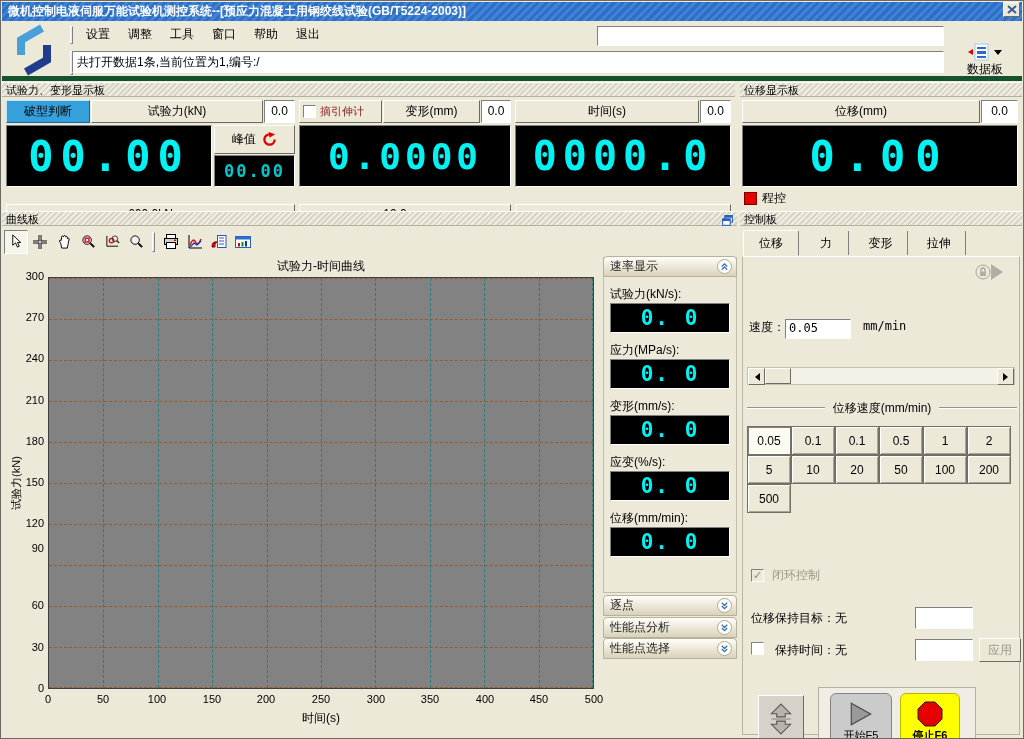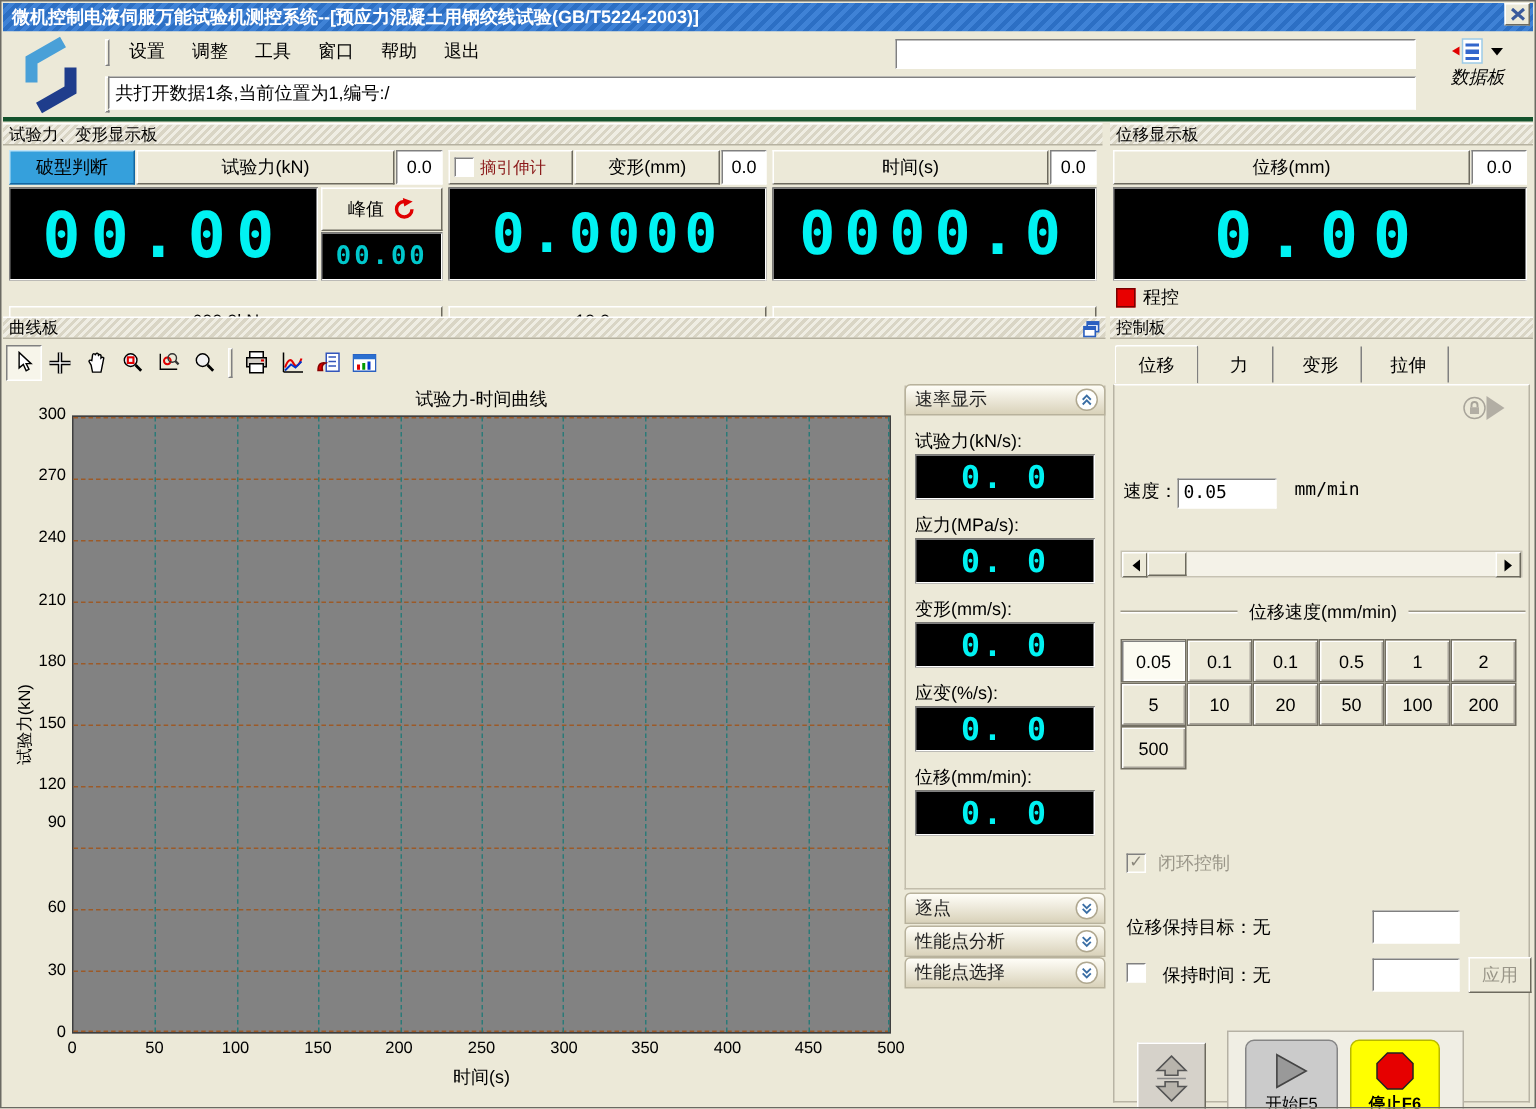--- a/index.html
+++ b/index.html
@@ -13,21 +13,21 @@
   .raised { background:#ece9d8; border:1px solid; border-color:#fff #6d6a5e #6d6a5e #fff; }
   .hatch  { background:repeating-linear-gradient(135deg,#efede3 0 2px,#d9d5c5 2px 4px); }
 
   
   .titlebar { left:2px; top:2px; right:2px; height:19px;
     background:repeating-linear-gradient(135deg,#2c6fc4 0 3px,#3f82d6 3px 6px);
     color:#fff; font-size:12px; font-weight:bold; line-height:19px; padding-left:6px; }
   .close-btn { right:4px; top:2px; width:17px; height:15px; display:flex; align-items:center; justify-content:center; }
 
   
-  .topbar { left:2px; top:21px; right:2px; height:60px; background:#ece9d8; border-bottom:3px solid #14532d; }
+  .topbar { left:2px; top:21px; right:2px; height:60px; background:#ece9d8; border-bottom:5px solid #14532d; }
   .grip { width:3px; background:#ece9d8; border:1px solid; border-color:#fff #808080 #808080 #fff; }
   .menu-item { font-size:12px; color:#000; padding:2px 4px; }
   .statusfield { font-size:12px; color:#000; line-height:20px; padding-left:4px; overflow:hidden; white-space:nowrap; }
   .databoard { width:62px; height:52px; font-size:12px; text-align:center; }
 
   
   .panel-title { height:15px; font-size:11px; line-height:15px; padding-left:4px; color:#000;
     border-top:1px solid #fff; border-bottom:1px solid #b5b1a0; }
   .hdr-btn { font-size:12px; text-align:center; color:#000; }
   .auxval { font-size:12px; text-align:center; line-height:20px; }
@@ -105,21 +105,21 @@
     <span class="menu-item">工具</span>
     <span class="menu-item">窗口</span>
     <span class="menu-item">帮助</span>
     <span class="menu-item">退出</span>
   </div>
   <div class="abs sunken" style="left:595px;top:5px;width:347px;height:20px;"></div>
   <div class="abs sunken statusfield" style="left:70px;top:30px;width:872px;height:22px;">
     <span>共打开数据1条,当前位置为1,编号:/</span>
   </div>
 
-  <div class="abs databoard" style="left:952px;top:4px;font-style:italic;">
+  <div class="abs databoard" style="left:952px;top:22px;">
     <div style="display:flex;align-items:center;justify-content:center;gap:4px;">
       <svg width="22" height="18" viewBox="0 0 22 18">
         <path d="M0 9 L5 6 V12 Z" fill="#e00000"></path>
         <rect x="7" y="1" width="13" height="16" fill="#fff" stroke="#9ccbe8"></rect>
         <rect x="9" y="4" width="9" height="2" fill="#3366cc"></rect>
         <rect x="9" y="8" width="9" height="3" fill="#3366cc"></rect>
         <rect x="9" y="13" width="9" height="2" fill="#3366cc"></rect>
       </svg>
       <span style="width:0;height:0;border:4px solid transparent;border-top:5px solid #000;margin-top:4px;"></span>
     </div>

